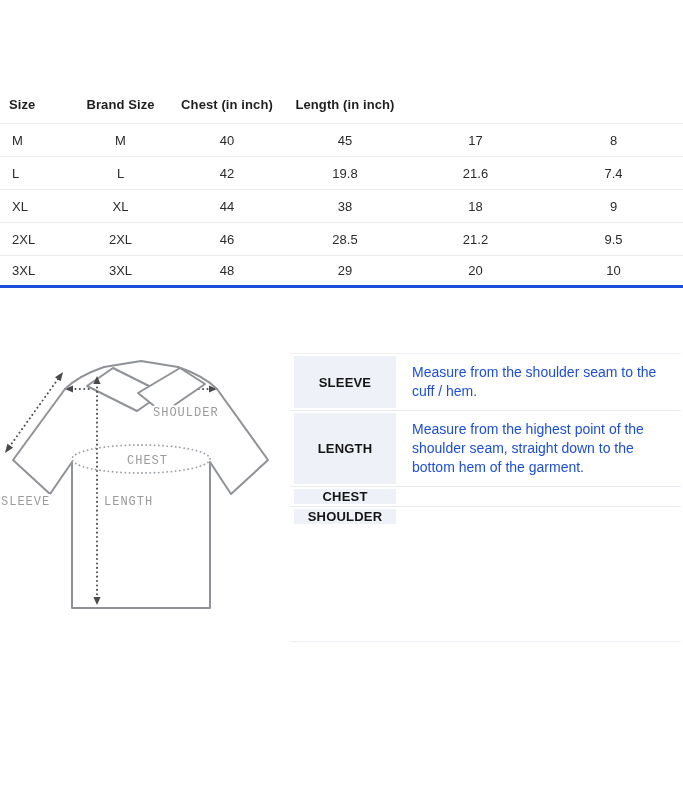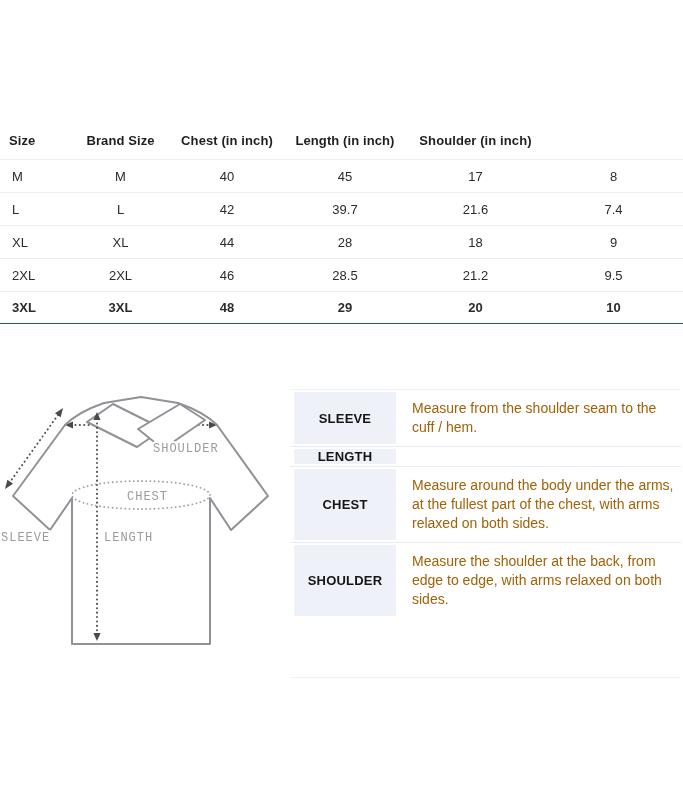--- a/index.html
+++ b/index.html
@@ -3,37 +3,37 @@
 <meta charset="utf-8">
 <style>
   * { margin: 0; padding: 0; box-sizing: border-box; }
   html, body { background: #ffffff; }
   body {
     width: 683px; height: 800px;
     font-family: "Liberation Sans", sans-serif;
     color: #262626;
     overflow: hidden;
   }
-  .page { width: 683px; padding-top: 87px; margin-top: 36px; }
+  .page { width: 683px; padding-top: 87px; }
 
   
   .size-table { width: 683px; }
   .srow {
     display: grid;
     grid-template-columns: 70px 101px 112px 124px 137px 139px;
     align-items: center;
   }
   .thead { min-height: 36px; }
   .th {
     font-size: 13px; font-weight: 700; color: #1f1f1f;
     text-align: center; line-height: 1.25;
     letter-spacing: 0.1px;
   }
   .trow { height: 33px; border-top: 1px solid #ededed; }
-  .size-table .trow:last-child { border-bottom: 1px solid #1d4ed8; font-weight: bold; }
+  .size-table .trow:last-child { border-bottom: 3px solid #1d4ed8; }
   .td { font-size: 13px; color: #2b2b2b; text-align: center; }
   .c0 { text-align: left; padding-left: 12px; }
   .thead .c0 { padding-left: 9px; }
 
   
   .bottom { display: flex; margin-top: 58px; }
   .diagram-wrap { flex: 0 0 288px; }
 
   
   .guide { margin-left: 2px; margin-top: 7px; width: 391px;
@@ -42,21 +42,21 @@
   .g-row + .g-row { border-top: 1px solid #e7eaf2; }
   .g-label-cell { padding: 2px 0 2px 4px; display: flex; }
   .g-label {
     background: #eef1f8; flex: 1;
     display: flex; align-items: center; justify-content: center;
     font-size: 13px; font-weight: 700; color: #151515; letter-spacing: 0.2px;
   }
   .g-desc {
     padding: 9px 4px 9px 16px;
     max-width: 295px;
-    font-size: 14px; line-height: 19px; color: #a16207;
+    font-size: 14px; line-height: 19px; color: #1d4ed8;
   }
 
   
   .shirt-outline { fill: none; stroke: #8f9296; stroke-width: 2; stroke-linejoin: round; stroke-linecap: round; }
   .flap { fill: #ffffff; stroke: #8f9296; stroke-width: 2; stroke-linejoin: round; }
   .dotline { fill: none; stroke: #4f4f4f; stroke-width: 2; stroke-linecap: round; stroke-dasharray: 0.1 4.3; }
   .dotellipse { fill: none; stroke: #9aa1a6; stroke-width: 1.8; stroke-linecap: round; stroke-dasharray: 0.1 4.1; }
   .arrow { fill: #4a4a4a; }
   .dlabel {
     font-family: "Liberation Mono", monospace;
@@ -68,44 +68,43 @@
 <body>
 
 <div class="page">
 
   <div class="size-table">
     <div class="srow thead">
       <div class="th c0">Size</div>
       <div class="th">Brand Size</div>
       <div class="th">Chest (in inch)</div>
       <div class="th">Length (in inch)</div>
-      <div class="th">Shoulder (in inch)</div>
     </div>
 
     <div class="srow trow">
       <div class="td c0">M</div>
       <div class="td">M</div>
       <div class="td">40</div>
       <div class="td">45</div>
       <div class="td">17</div>
       <div class="td">8</div>
     </div>
     <div class="srow trow">
       <div class="td c0">L</div>
       <div class="td">L</div>
       <div class="td">42</div>
-      <div class="td">39.7</div>
+      <div class="td">19.8</div>
       <div class="td">21.6</div>
       <div class="td">7.4</div>
     </div>
     <div class="srow trow">
       <div class="td c0">XL</div>
       <div class="td">XL</div>
       <div class="td">44</div>
-      <div class="td">28</div>
+      <div class="td">38</div>
       <div class="td">18</div>
       <div class="td">9</div>
     </div>
     <div class="srow trow">
       <div class="td c0">2XL</div>
       <div class="td">2XL</div>
       <div class="td">46</div>
       <div class="td">28.5</div>
       <div class="td">21.2</div>
       <div class="td">9.5</div>
@@ -158,29 +157,28 @@
       <div class="g-row">
         <div class="g-label-cell">
           <div class="g-label">SLEEVE</div>
         </div>
         <div class="g-desc">Measure from the shoulder seam to the cuff / hem.</div>
       </div>
       <div class="g-row">
         <div class="g-label-cell">
           <div class="g-label">LENGTH</div>
         </div>
+        <div class="g-desc">Measure from the highest point of the shoulder seam, straight down to the bottom hem of the garment.</div>
       </div>
       <div class="g-row">
         <div class="g-label-cell">
           <div class="g-label">CHEST</div>
         </div>
-        <div class="g-desc">Measure around the body under the arms, at the fullest part of the chest, with arms relaxed on both sides.</div>
       </div>
       <div class="g-row">
         <div class="g-label-cell">
           <div class="g-label">SHOULDER</div>
         </div>
-        <div class="g-desc">Measure the shoulder at the back, from edge to edge, with arms relaxed on both sides.</div>
       </div>
     </div>
 
   </div>
 </div>
 
 </body></html>

